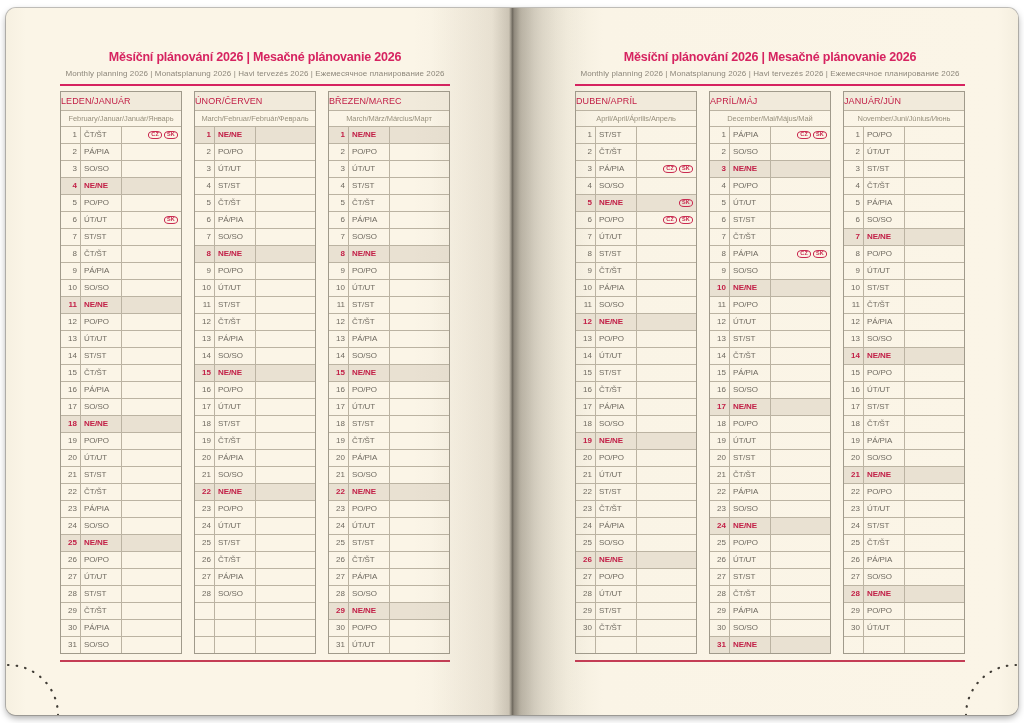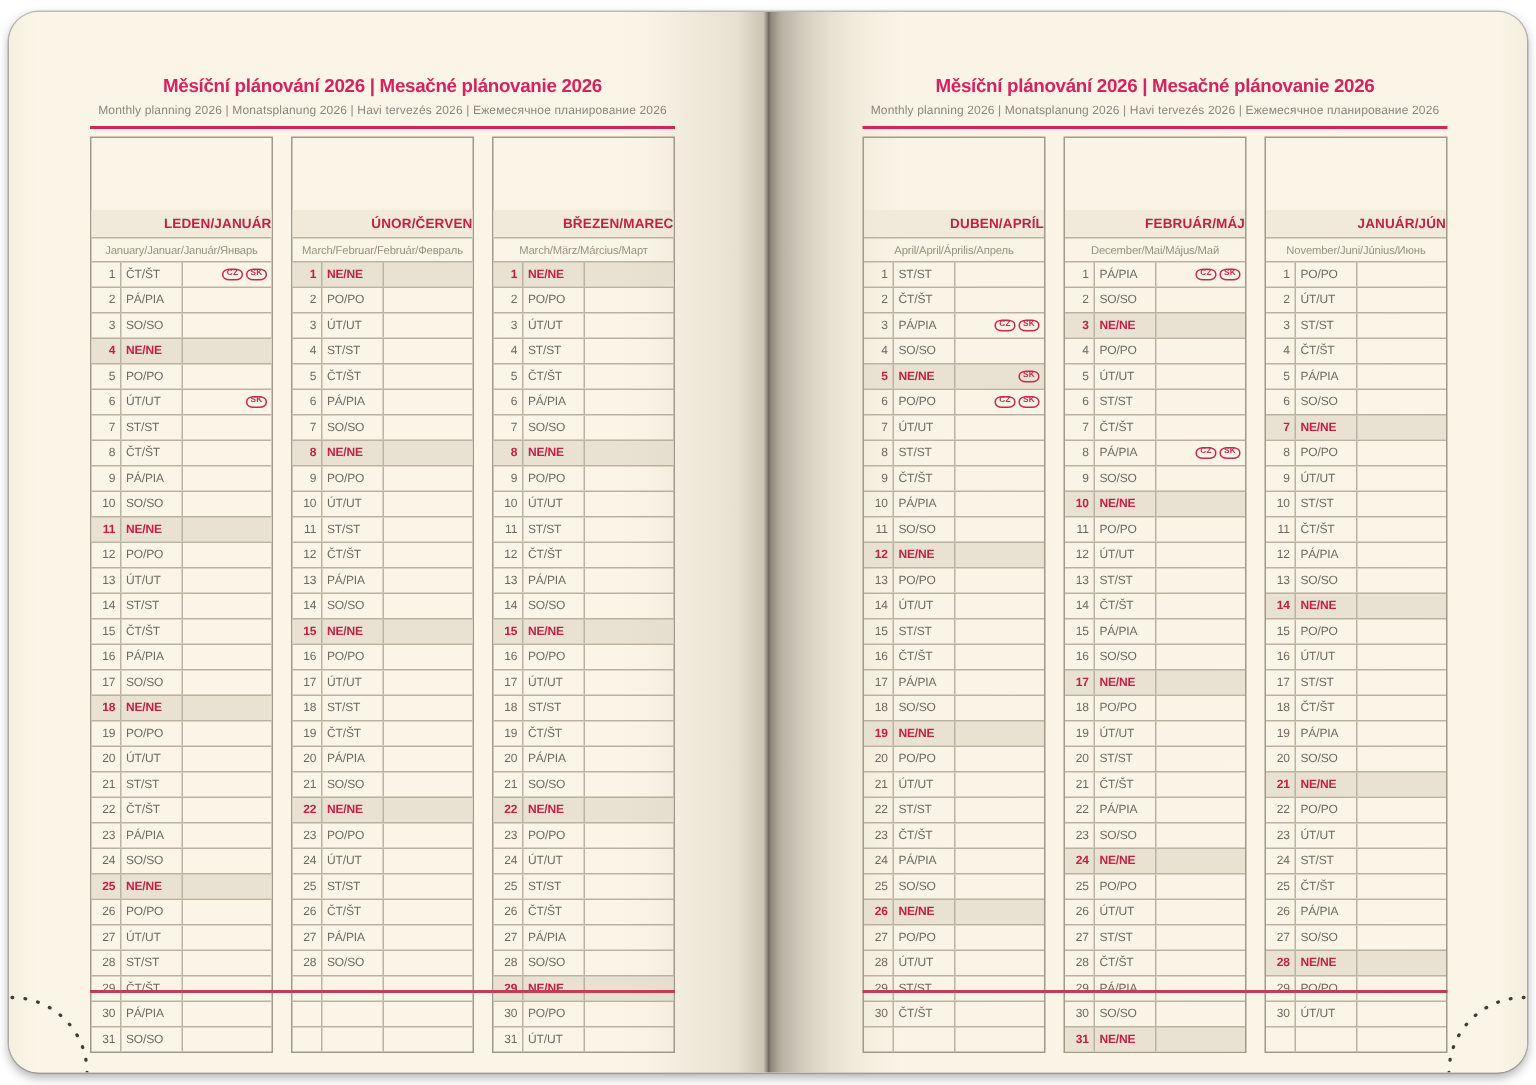--- a/index.html
+++ b/index.html
@@ -3,21 +3,21 @@
 <meta charset="utf-8">
 <style>
   html,body{margin:0;padding:0;}
   body{
     width:1024px;height:723px;position:relative;overflow:hidden;
     background:#ffffff;
     font-family:"Liberation Sans", sans-serif;
   }
   .book{
     position:absolute;left:6px;top:8px;width:1012px;height:707px;
-    border-radius:20px;background:#faf4e6;overflow:hidden;
+    border-radius:10px;background:#faf4e6;overflow:hidden;
     box-shadow:0 0 0 1px rgba(95,88,75,.35), 0 3px 7px rgba(0,0,0,.35);
   }
   .page{position:absolute;top:0;height:100%;width:506px;}
   .page.left{left:0;background:linear-gradient(to right,#f6f0e1 0%,#fbf5e7 4%,#fbf5e7 84%,#efe8d9 96%,#ddd6c7 100%);}
   .page.right{left:506px;background:linear-gradient(to right,#b3ada0 0%,#cfc9bb 2%,#e5dfd0 6%,#f3edde 11%,#faf4e6 18%,#fbf5e7 96%,#f4eedf 100%);}
   .spine{
     position:absolute;top:0;left:406px;width:200px;height:100%;pointer-events:none;z-index:5;
     background:linear-gradient(to right,
       rgba(96,86,70,0) 0%, rgba(96,86,70,.05) 40%, rgba(96,86,70,.16) 48.5%,
       rgba(48,42,34,.55) 50%, rgba(70,62,50,.35) 51.2%, rgba(96,86,70,.2) 54%,
@@ -32,22 +32,22 @@
   .page-subtitle{
     position:absolute;top:61px;left:-40px;right:-40px;text-align:center;
     font-size:8px;color:#8d877b;letter-spacing:.1px;line-height:10px;
   }
   .title-rule{position:absolute;top:76px;left:0;width:100%;height:2px;background:#d62360;}
   .months{position:absolute;top:83px;left:0;width:100%;display:flex;justify-content:space-between;}
   .bottom-rule{position:absolute;top:652px;left:0;width:100%;height:2px;background:#c43d55;}
 
   .month{width:122px;box-sizing:border-box;border:1px solid #a09a8b;background:transparent;}
   .m-name{
-    height:18px;line-height:18px;text-align:right;background:#f1eadb;
-    border-bottom:1px solid #bbb3a2;color:#c22047;font-weight:bold;font-size:9px;letter-spacing:.1px;margin-top:48px;
+    height:18px;line-height:18px;text-align:left;background:#f1eadb;
+    border-bottom:1px solid #bbb3a2;color:#c22047;font-weight:normal;font-size:9px;letter-spacing:.1px;
   }
   .m-sub{height:15px;line-height:15px;text-align:center;color:#99927f;font-size:7.5px;letter-spacing:-.1px;}
   .day-row{display:flex;height:16px;line-height:16px;border-top:1px solid #bbb3a2;font-size:8px;color:#6f6a60;}
   .day-row .d-num{width:16px;text-align:right;padding-right:3px;border-right:1px solid #bbb3a2;flex:none;}
   .day-row .d-abbr{width:37px;padding-left:3px;border-right:1px solid #bbb3a2;flex:none;letter-spacing:-.1px;}
   .day-row .d-note{flex:1;display:flex;justify-content:flex-end;align-items:center;gap:2px;padding-right:3px;}
   .day-row.sunday{background:#e9e1d2;}
   .day-row.sunday .d-num,.day-row.sunday .d-abbr{color:#c22047;font-weight:bold;}
   .flag{
     display:inline-flex;align-items:center;justify-content:center;
@@ -64,21 +64,21 @@
 <div class="book">
 
   <div class="page left">
     <div class="content">
       <div class="page-title">Měsíční plánování 2026 | Mesačné plánovanie 2026</div>
       <div class="page-subtitle">Monthly planning 2026 | Monatsplanung 2026 | Havi tervezés 2026 | Ежемесячное планирование 2026</div>
       <div class="title-rule"></div>
       <div class="months">
           <div class="month">
             <div class="m-name">LEDEN/JANUÁR</div>
-            <div class="m-sub">January/Januar/Január/Январь</div>
+            <div class="m-sub">February/Januar/Január/Январь</div>
             <div class="day-row">
               <span class="d-num">1</span>
               <span class="d-abbr">ČT/ŠT</span>
               <span class="d-note">
                 <span class="flag">CZ</span>
                 <span class="flag">SK</span>
               </span>
             </div>
             <div class="day-row">
               <span class="d-num">2</span>
@@ -723,21 +723,21 @@
               <span class="d-abbr">ČT/ŠT</span>
               <span class="d-note"></span>
             </div>
             <div class="day-row">
               <span class="d-num"></span>
               <span class="d-abbr"></span>
               <span class="d-note"></span>
             </div>
           </div>
           <div class="month">
-            <div class="m-name">FEBRUÁR/MÁJ</div>
+            <div class="m-name">APRÍL/MÁJ</div>
             <div class="m-sub">December/Mai/Május/Май</div>
             <div class="day-row">
               <span class="d-num">1</span>
               <span class="d-abbr">PÁ/PIA</span>
               <span class="d-note">
                 <span class="flag">CZ</span>
                 <span class="flag">SK</span>
               </span>
             </div>
             <div class="day-row">

